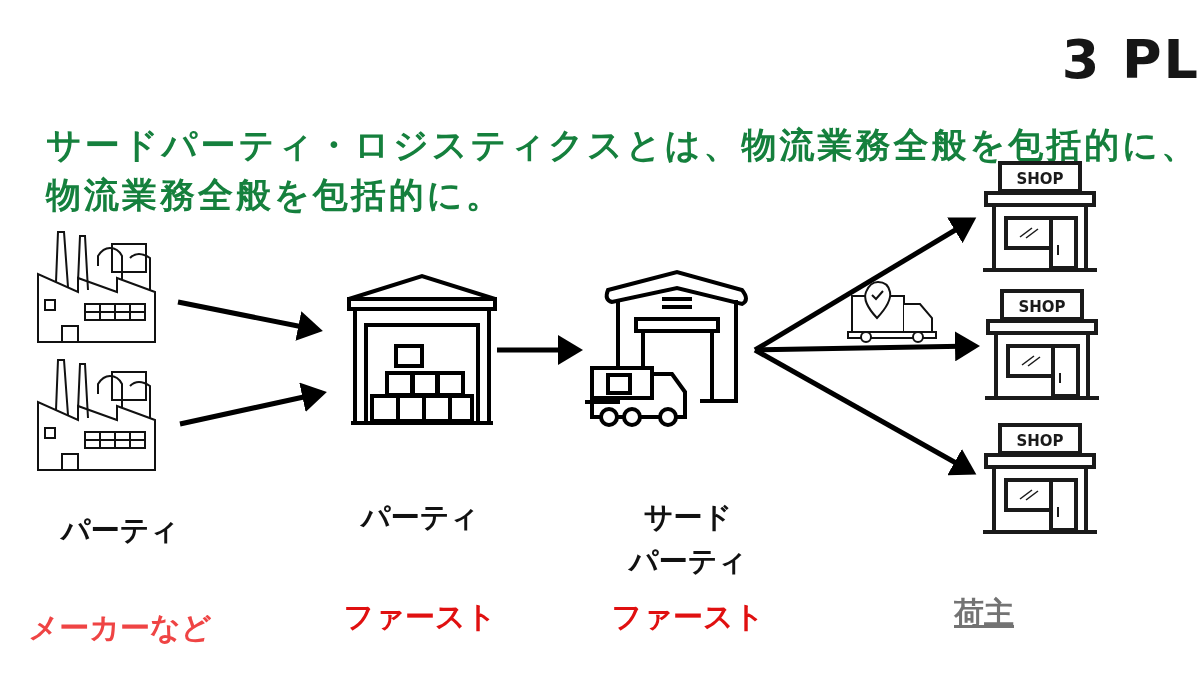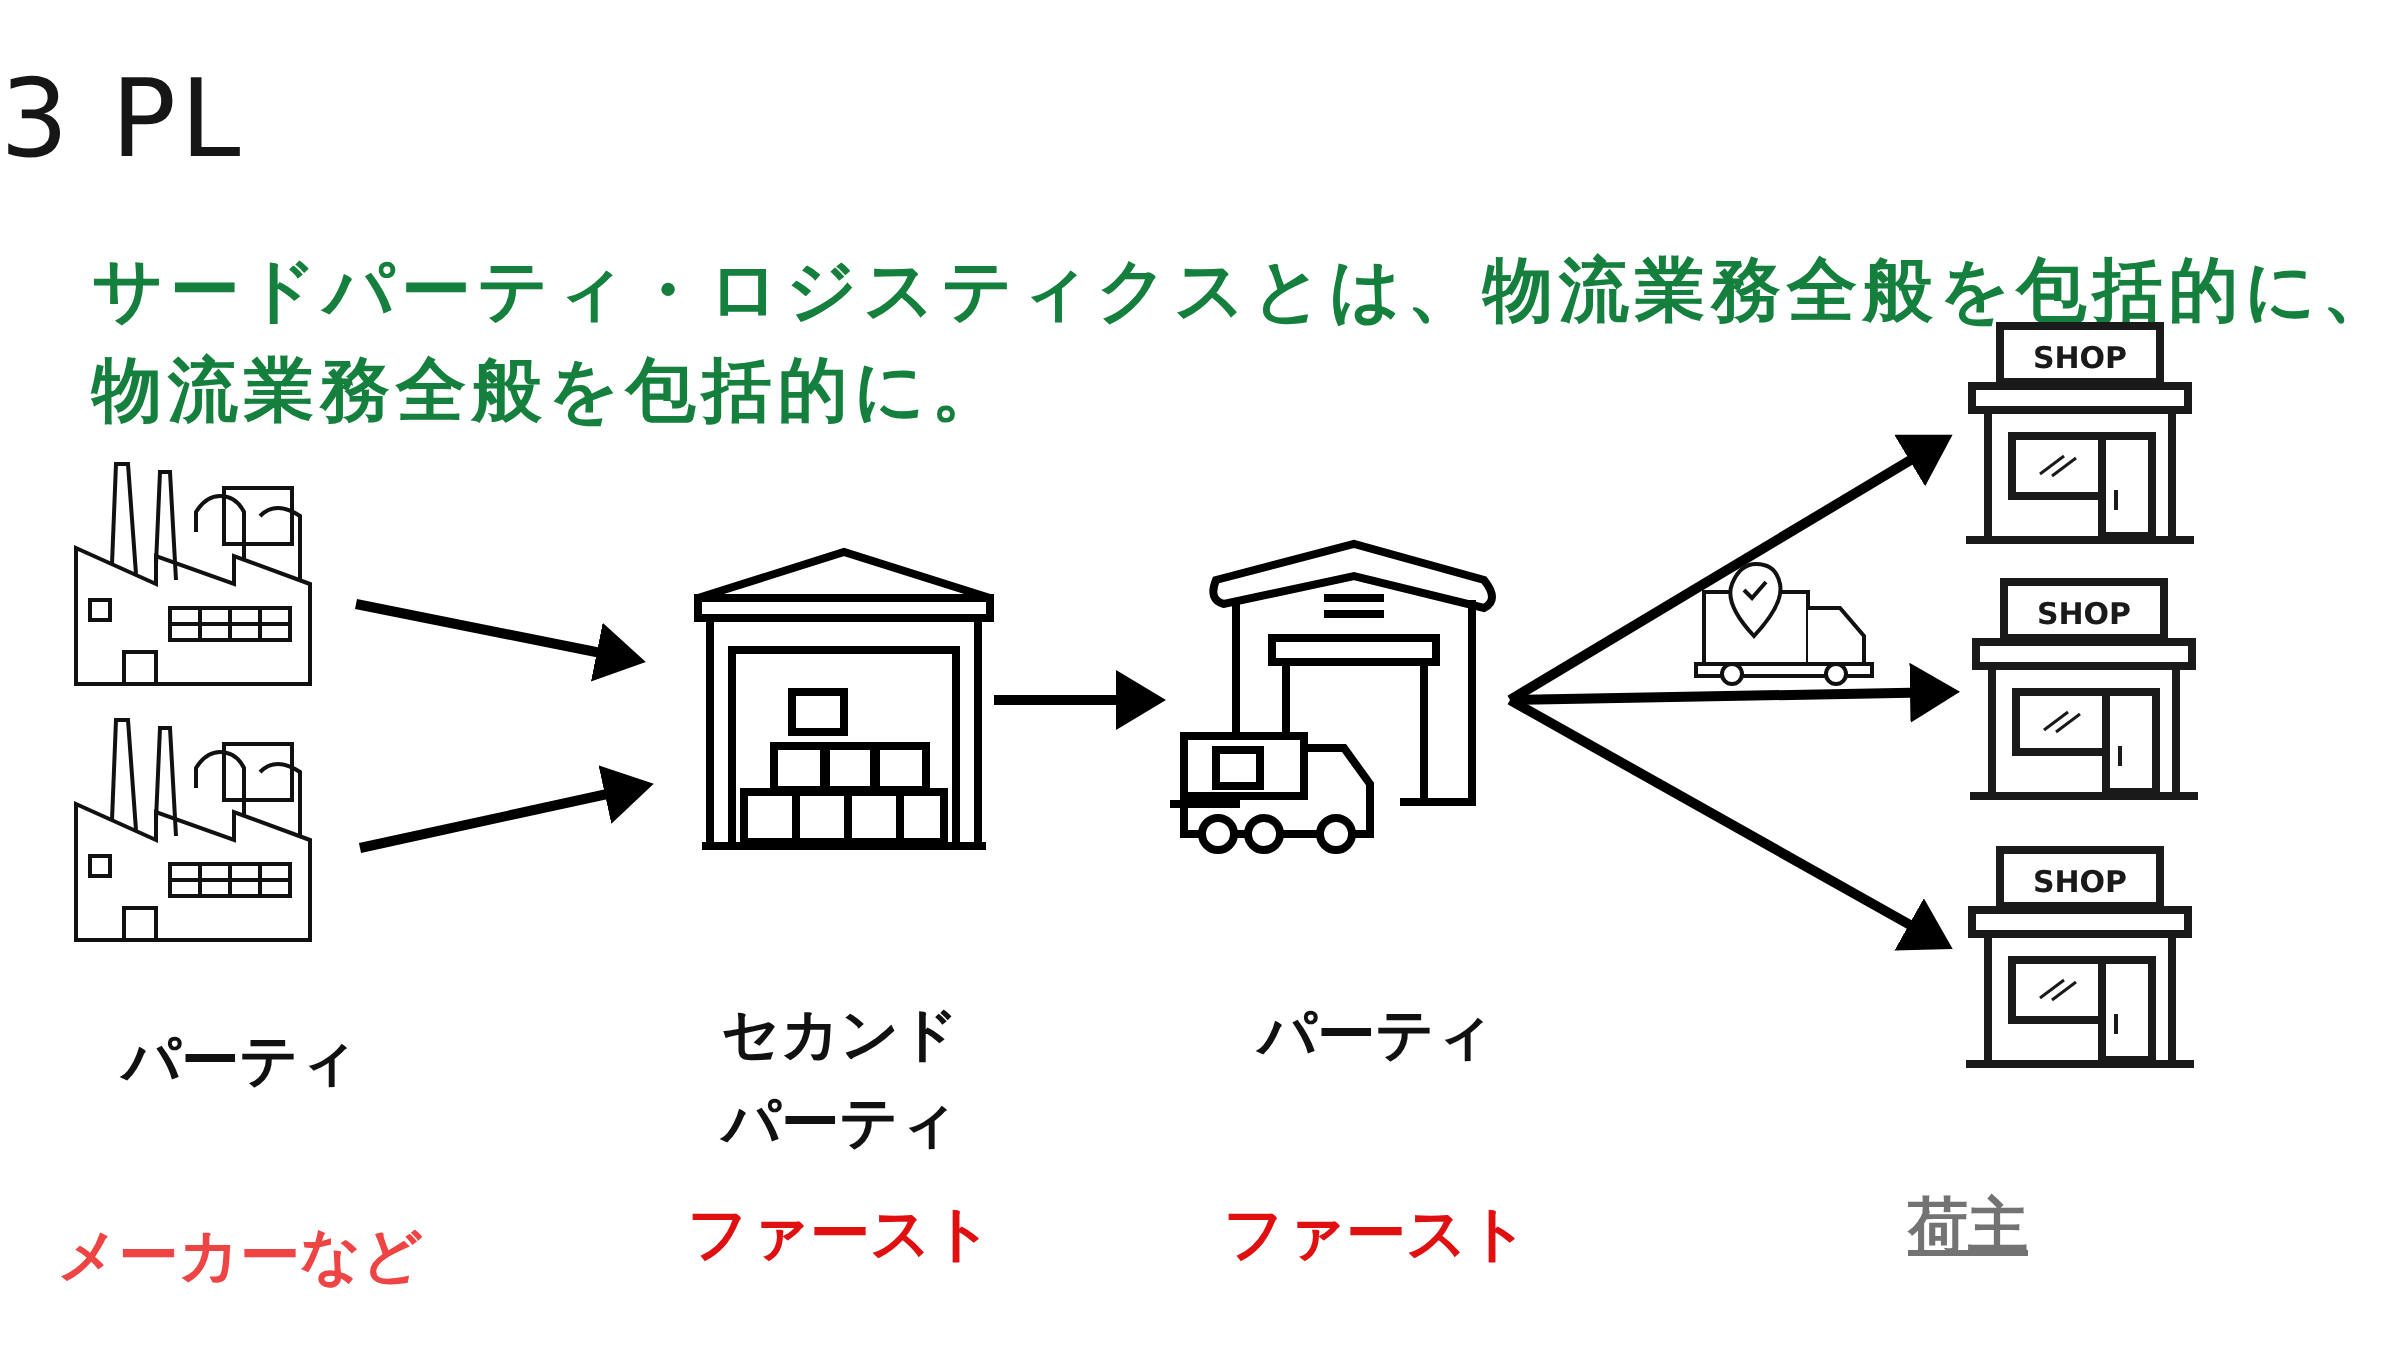--- a/index.html
+++ b/index.html
@@ -1,19 +1,19 @@
 <!DOCTYPE html>
 <html><head>
 <meta charset="utf-8">
 <style>
   html, body { margin:0; padding:0; background:#ffffff; }
   body { width:1200px; height:675px; position:relative; overflow:hidden;
          font-family:"DejaVu Sans", sans-serif; color:#111; }
-  .title { position:absolute; left:0; width:1200px; top:28px; text-align:left;
-           font-family:"DejaVu Sans", sans-serif; font-weight:normal; font-size:54px;
+  .title { position:absolute; left:0; width:1200px; top:28px; text-align:right;
+           font-family:"DejaVu Sans", sans-serif; font-weight:bold; font-size:54px;
            letter-spacing:2px; color:#161616; }
   .desc { position:absolute; left:46px; font-weight:bold; font-size:35px; color:#15803d;
           letter-spacing:3px; white-space:nowrap; }
   #desc1 { top:122px; }
   #desc2 { top:172px; }
   svg#diagram { position:absolute; left:0; top:0; }
   .label { position:absolute; text-align:center; font-weight:bold; font-size:29px;
            line-height:44px; color:#111; }
   .sub { position:absolute; text-align:center; font-weight:bold; font-size:30px; color:#e01010; }
 </style>
@@ -132,23 +132,23 @@
   <text x="1042" y="312" text-anchor="middle" font-family="DejaVu Sans, sans-serif" font-weight="bold" font-size="15" fill="#1a1a1a">SHOP</text>
   <text x="1040" y="446" text-anchor="middle" font-family="DejaVu Sans, sans-serif" font-weight="bold" font-size="15" fill="#1a1a1a">SHOP</text>
 </svg>
 
 <div class="label" style="left:20px;width:200px;top:508px;">
   <div>パーティ</div>
 </div>
 <div class="sub" style="left: 10px; width: 220px; top: 608px; color: #ef4444;">メーカーなど</div>
 
 <div class="label" style="left:320px;width:200px;top:495px;">
-  <div>セカンド</div>
   <div>パーティ</div>
 </div>
 <div class="sub" style="left: 320px; width: 200px; top: 597px; color: rgb(224, 16, 16);">ファースト</div>
 
 <div class="label" style="left:588px;width:200px;top:495px;">
+  <div>サード</div>
   <div>パーティ</div>
 </div>
 <div class="sub" style="left: 568px; width: 240px; top: 597px; color: rgb(224, 16, 16);">ファースト</div>
 
 <div class="sub" style="left: 904px; width: 160px; top: 593px; color: #737373; text-decoration: underline;">荷主</div>
 
 </body></html>

